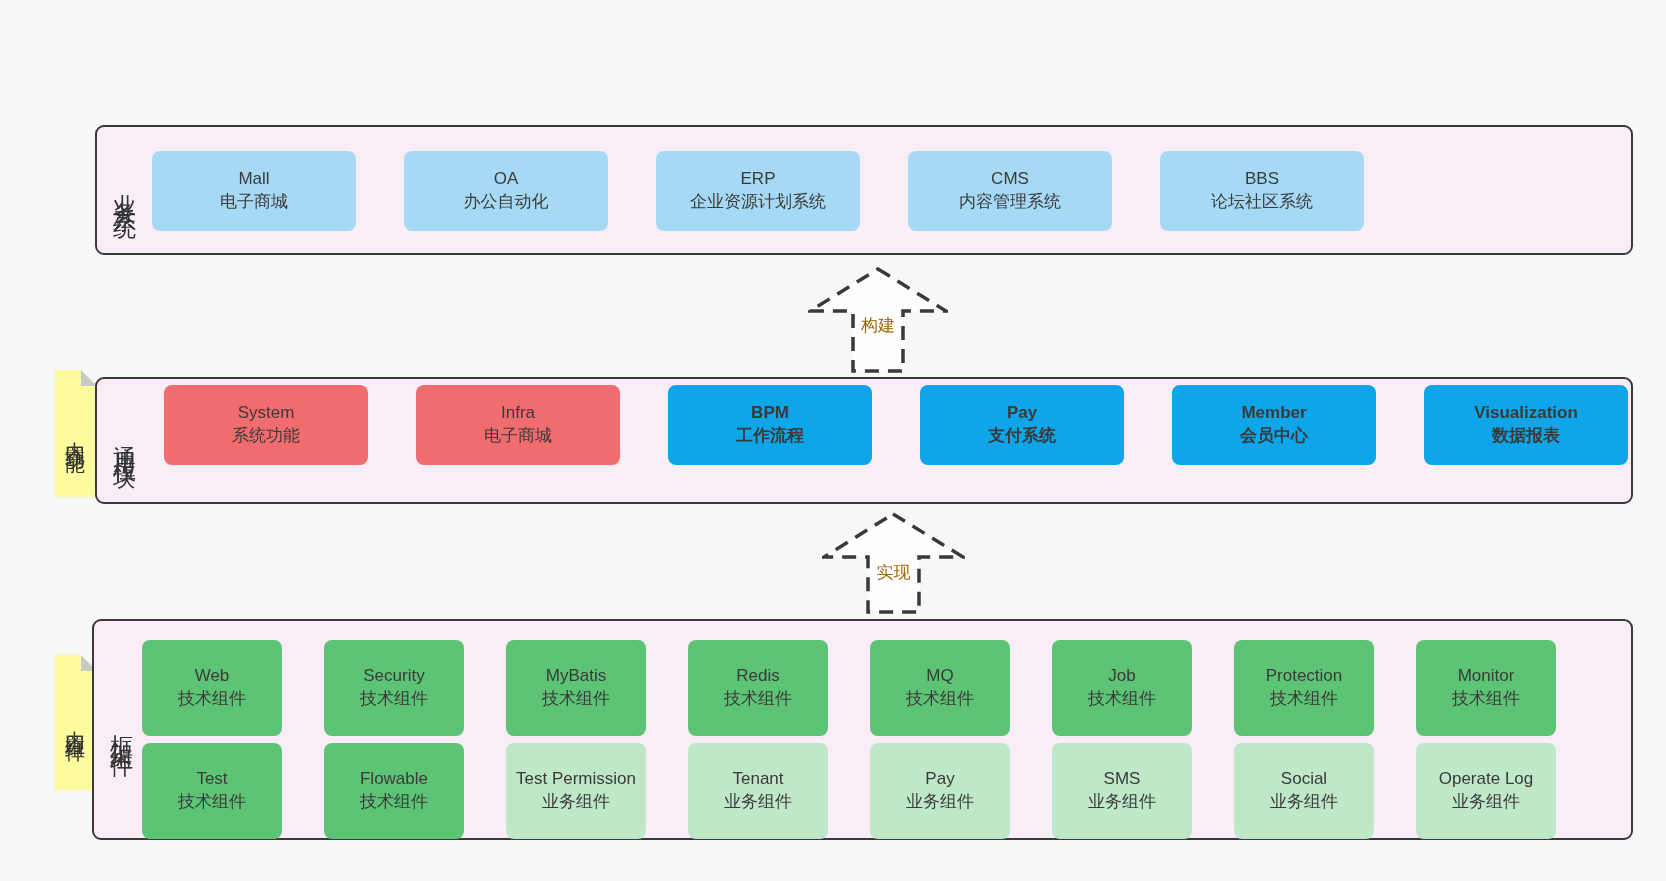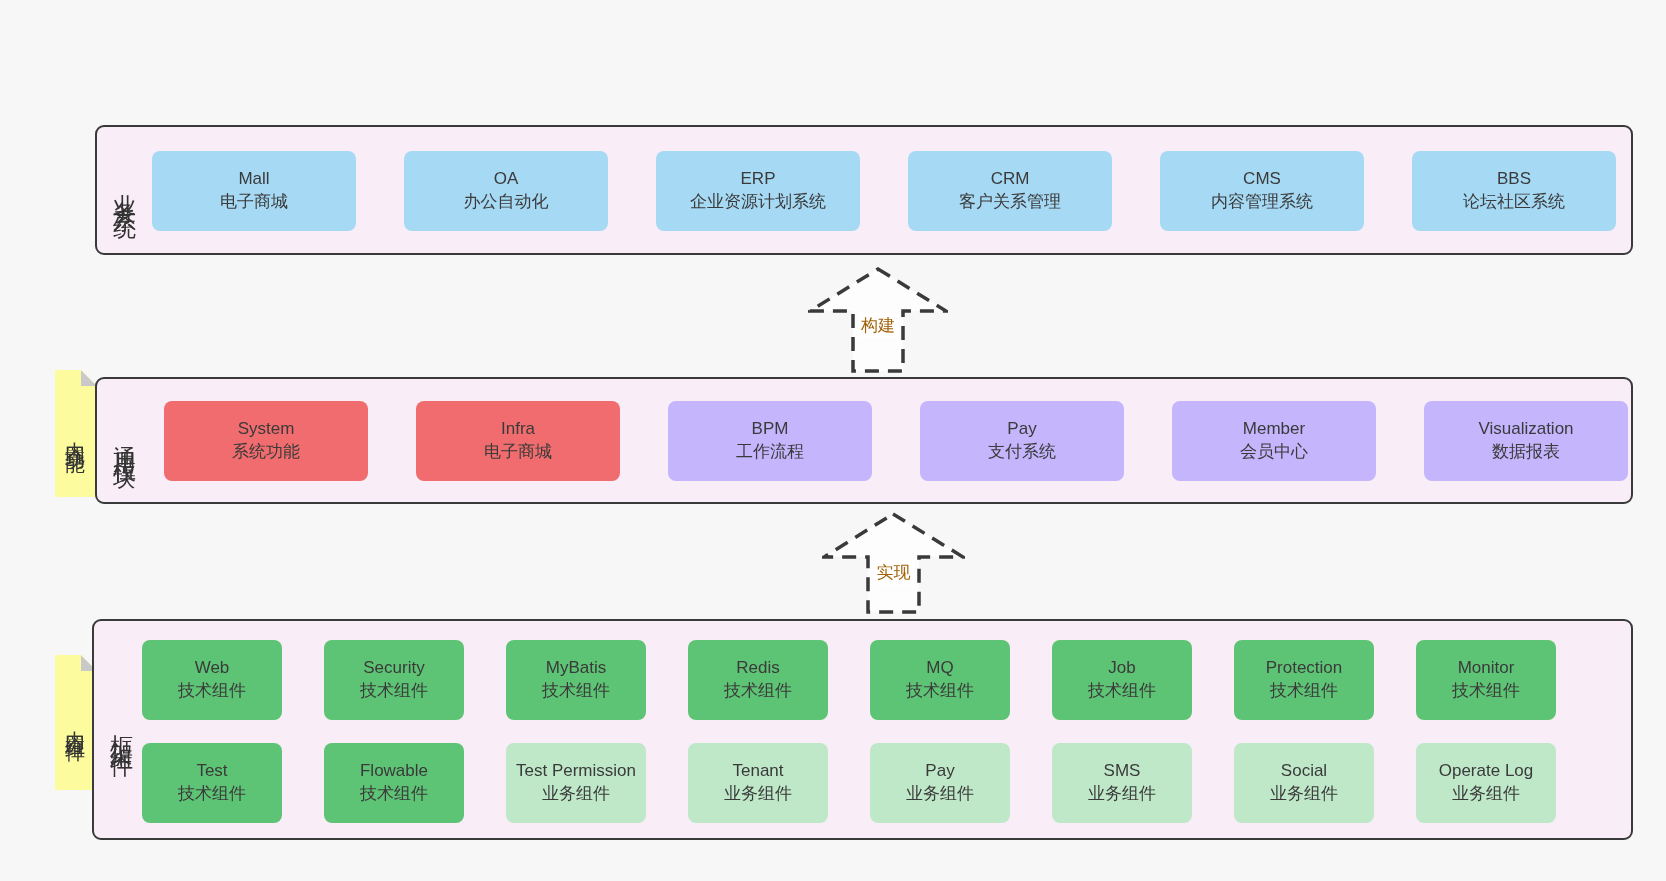--- a/index.html
+++ b/index.html
@@ -27,39 +27,39 @@
     transform:translateY(-50%);
     writing-mode:vertical-rl; text-orientation:upright;
     font-size:23px; letter-spacing:7px; color:#333;
     white-space:nowrap;
   }
   .row {
     position:absolute; display:flex; gap:48px; left:55px;
   }
   .row8 { gap:42px; left:48px; }
   #layer-business .row { top:24px; }
-  #layer-modules  .row { top:22px;padding-left:12px; }
+  #layer-modules  .row { top:6px;padding-left:12px; }
   #layer-framework .row.r1 { top:19px; }
   #layer-framework .row.r2 { top:122px; }
 
   .box {
     border-radius:8px;
     display:flex; flex-direction:column;
     justify-content:center; align-items:center;
     text-align:center;
     font-size:17px; line-height:1.35;
     color:#3a3a3a;
     box-sizing:border-box;
     padding:4px 8px;
   }
   .row6 .box { width:204px; height:80px; }
-  .row8 .box { width:140px; height:80px; }
+  .row8 .box { width:140px; height:96px; }
   .c-blue   { background:#a6d9f4; }
   .c-red    { background:#f16c6e; }
-  .c-pink   { background:#c4b5fd; }
+  .c-pink   { background:#0ea5e9;font-weight:bold; }
   .c-green  { background:#5ec475; }
   .c-lgreen { background:#bfe8c9; }
   .box span { display:block; }
 
   .sticky {
     position:absolute; width:42px;
     background:#fcfc9e;
     z-index:1;
     clip-path:polygon(0 0, calc(100% - 16px) 0, 100% 16px, 100% 100%, 0 100%);
   }
@@ -117,24 +117,20 @@
     </div>
     <div class="box c-blue">
       <span>OA</span>
       <span>办公自动化</span>
     </div>
     <div class="box c-blue">
       <span>ERP</span>
       <span>企业资源计划系统</span>
     </div>
     <div class="box c-blue">
-      <span>CRM</span>
-      <span>客户关系管理</span>
-    </div>
-    <div class="box c-blue">
       <span>CMS</span>
       <span>内容管理系统</span>
     </div>
     <div class="box c-blue">
       <span>BBS</span>
       <span>论坛社区系统</span>
     </div>
   </div>
 </div>
 

